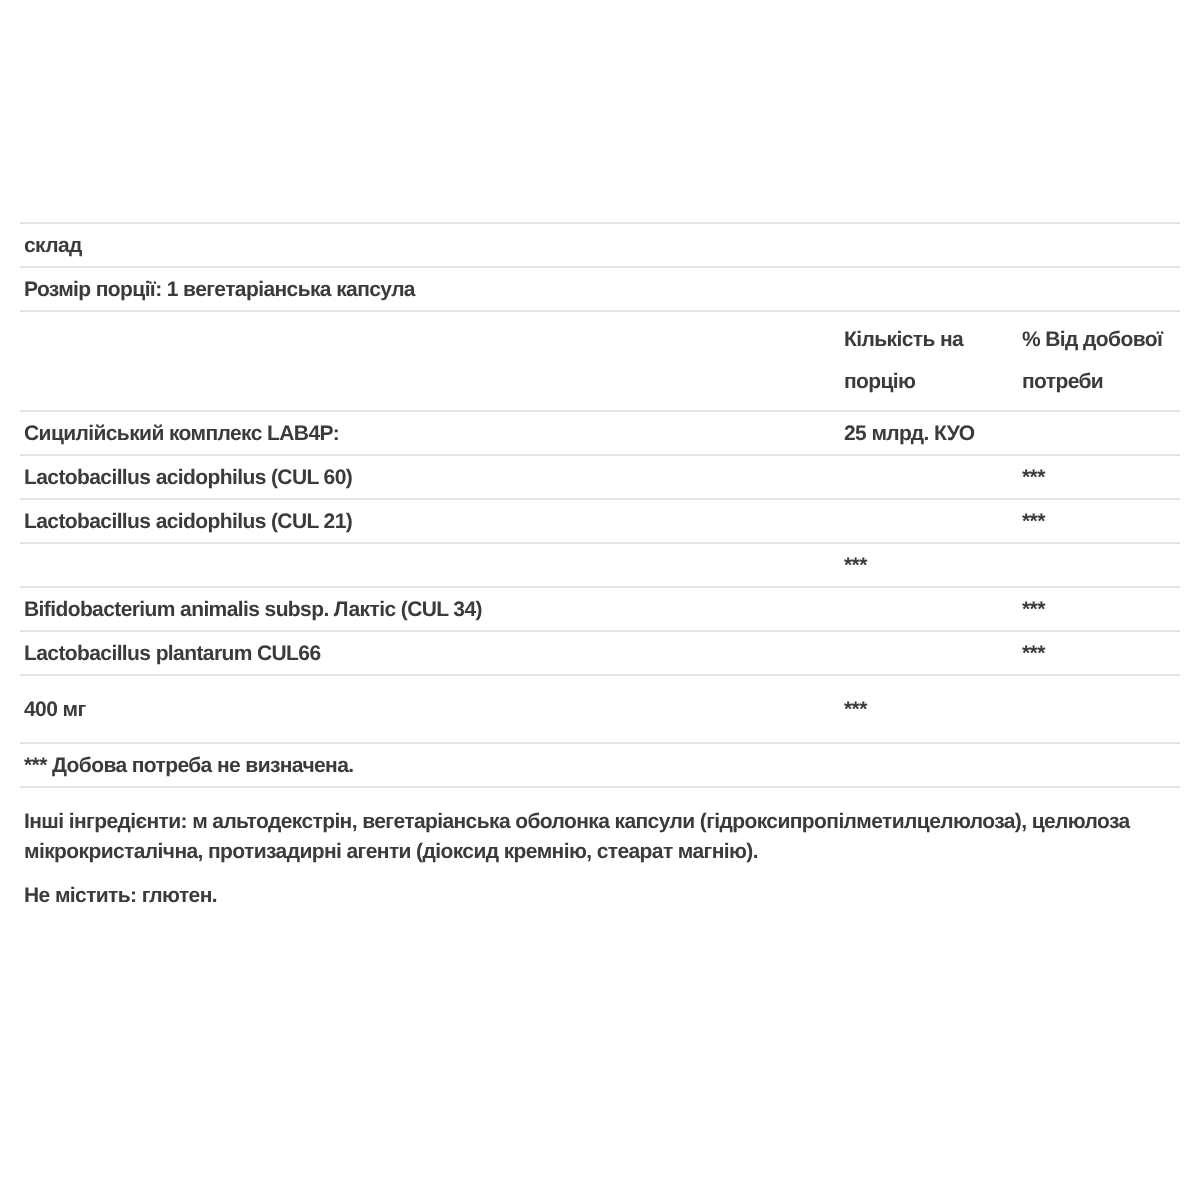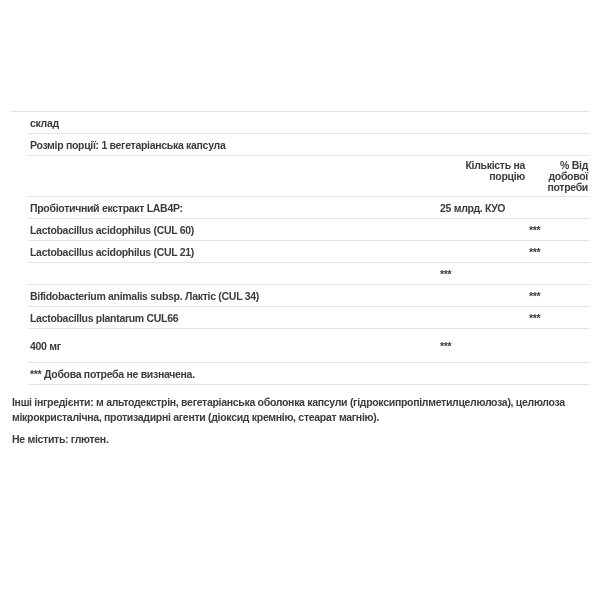--- a/index.html
+++ b/index.html
@@ -19,25 +19,24 @@
     letter-spacing: -0.3px;
   }
   .facts-table { border-top: 1px solid #e4e4e4; }
   .row {
     display: grid;
     grid-template-columns: 410px 89px 1fr;
     align-items: center;
     border-bottom: 1px solid #e4e4e4;
     padding-left: 2px;
     min-height: 22px;
-    margin-left: 18px;
   }
   .row.h34 { min-height: 34px; }
   .row.header { align-items: start; padding-top: 4px; padding-bottom: 3px; }
-  .row.header .c2, .row.header .c3 { line-height: 11px; text-align: right; }
+  .row.header .c2, .row.header .c3 { line-height: 21px; }
   .span-all { grid-column: 1 / -1; }
   .c1 { padding-right: 6px; line-height: 14px; }
   .c2 { padding-right: 4px; }
   .c3 { padding-right: 2px; }
   .paragraphs { margin-top: 10px; padding-left: 2px; }
   .paragraphs p {
     line-height: 15px;
     margin-bottom: 7px;
   }
 </style>
@@ -57,21 +56,21 @@
     </div>
 
 
     <div class="row header h34">
       <span class="c1"></span>
       <span class="c2">Кількість на порцію</span>
       <span class="c3">% Від добової потреби</span>
     </div>
 
     <div class="row">
-      <span class="c1">Пробіотичний екстракт LAB4P:</span>
+      <span class="c1">Сицилійський комплекс LAB4P:</span>
       <span class="c2">25 млрд. КУО</span>
       <span class="c3"></span>
     </div>
 
     <div class="row">
       <span class="c1">Lactobacillus acidophilus (CUL 60)</span>
       <span class="c2"></span>
       <span class="c3">***</span>
     </div>
 

